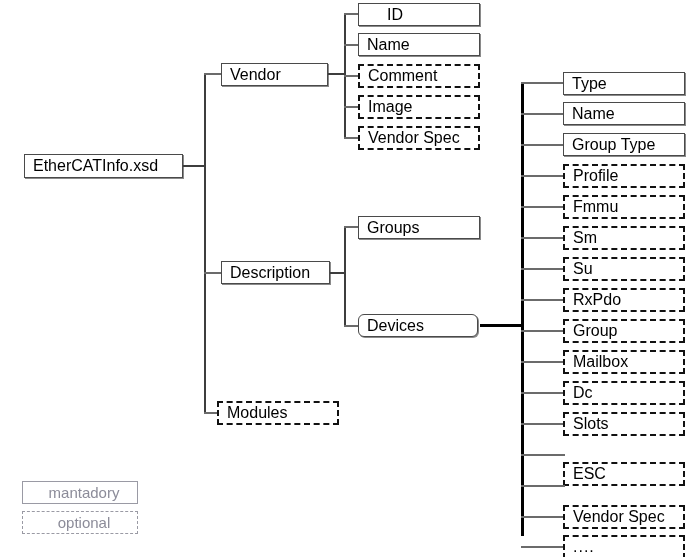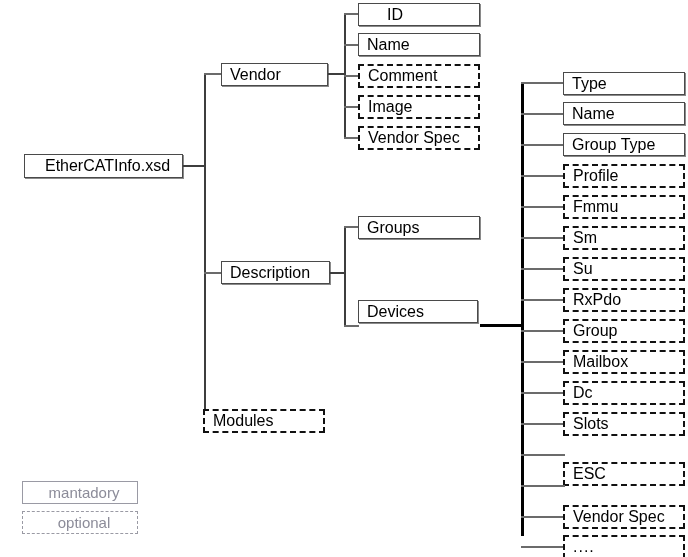--- a/index.html
+++ b/index.html
@@ -72,40 +72,40 @@
   }
   .edge.light {
     background: #6b6b6b;
   }
 </style>
 </head>
 <body>
 
 <div id="diagram">
 
-  <div class="node mandatory" style="left:24px; top:154px; width:159px; height:24px;justify-content:center;">
+  <div class="node mandatory" style="left:24px; top:154px; width:159px; height:24px;">
     <span>EtherCATInfo.xsd</span>
   </div>
 
   <div class="edge h" style="left:183px; top:165px; width:23px;"></div>
 
   <div class="edge v" style="left:204px; top:74px; height:340px;"></div>
 
   <div class="edge h light" style="left:204px; top:73px; width:18px;"></div>
   <div class="node mandatory" style="left:221px; top:63px; width:107px; height:23px;">
     <span>Vendor</span>
   </div>
 
   <div class="edge h light" style="left:204px; top:272px; width:18px;"></div>
   <div class="node mandatory" style="left:221px; top:261px; width:109px; height:23px;">
     <span>Description</span>
   </div>
 
   <div class="edge h light" style="left:204px; top:412px; width:18px;"></div>
-  <div class="node optional" style="left:203px; top:401px; width:122px; height:24px;margin-top:8px;">
+  <div class="node optional" style="left:217px; top:401px; width:122px; height:24px;">
     <span>Modules</span>
   </div>
 
   <div class="edge h" style="left:328px; top:73px; width:18px;"></div>
   <div class="edge v" style="left:344px; top:14px; height:124px;"></div>
 
   <div class="edge h light" style="left:344px; top:13px; width:15px;"></div>
   <div class="node mandatory" style="left:358px; top:3px; width:122px; height:23px;padding-left:28px;">
     <span>ID</span>
   </div>
@@ -132,21 +132,21 @@
 
   <div class="edge h" style="left:330px; top:272px; width:16px;"></div>
   <div class="edge v" style="left:344px; top:227px; height:99px;"></div>
 
   <div class="edge h light" style="left:344px; top:226px; width:15px;"></div>
   <div class="node mandatory" style="left:358px; top:216px; width:122px; height:23px;">
     <span>Groups</span>
   </div>
 
   <div class="edge h light" style="left:344px; top:325px; width:15px;"></div>
-  <div class="node mandatory" style="left:358px; top:300px; width:120px; height:23px;">
+  <div class="node mandatory" style="left:358px; top:314px; width:120px; height:23px;border-radius:6px;">
     <span>Devices</span>
   </div>
 
   <div class="edge thick h" style="left:480px; top:324px; width:44px;"></div>
   <div class="edge thick v" style="left:521px; top:83px; height:453px;"></div>
 
   <div class="edge h light" style="left:521px; top:82px; width:43px;"></div>
   <div class="node mandatory" style="left:563px; top:72px; width:122px; height:23px;">
     <span>Type</span>
   </div>

